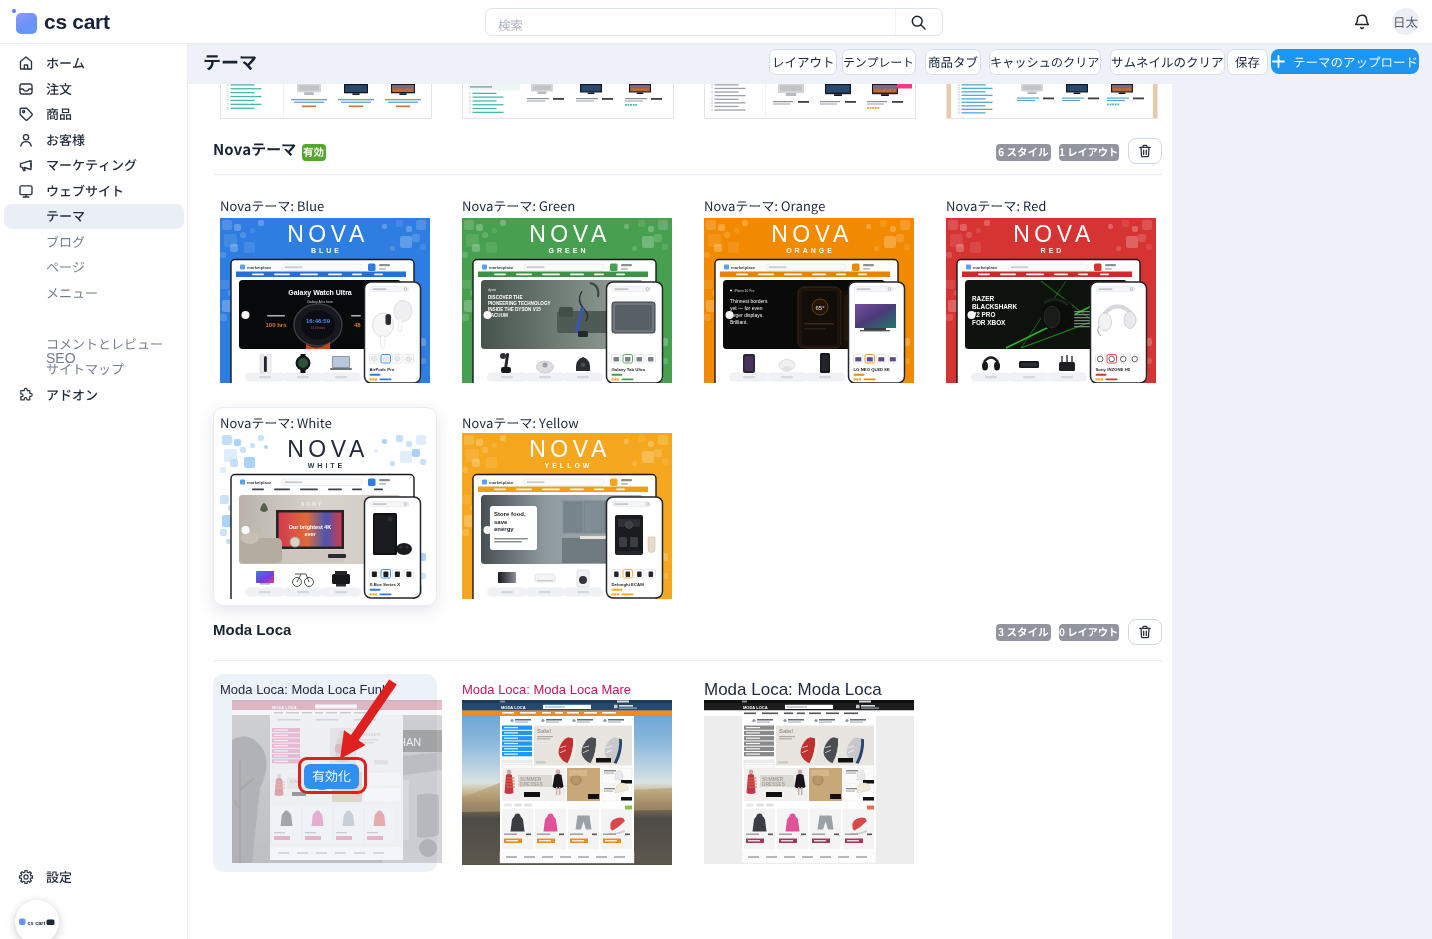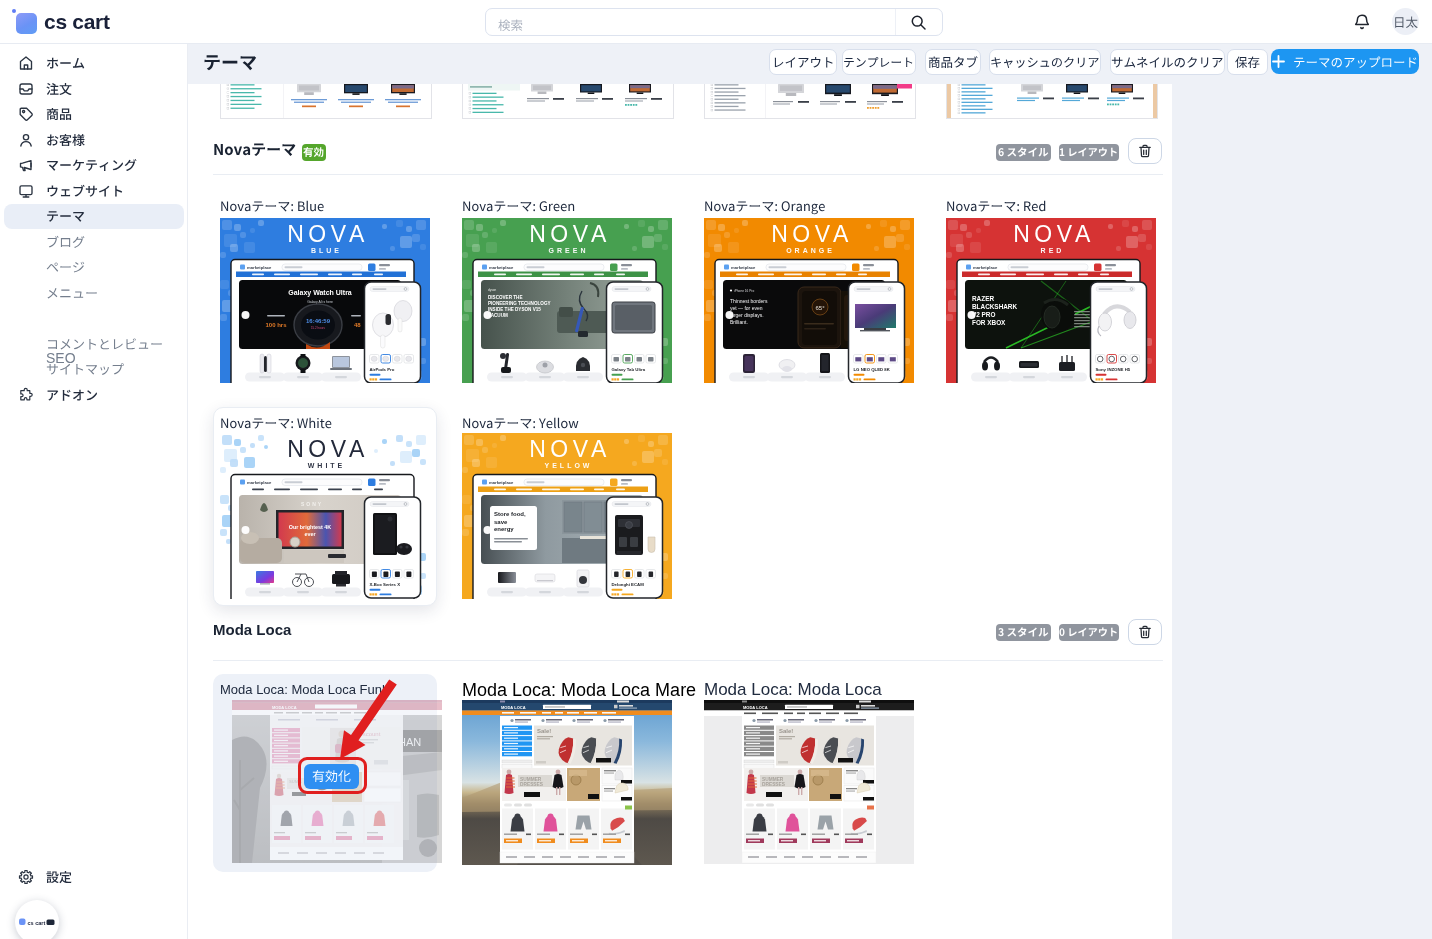--- a/index.html
+++ b/index.html
@@ -526,21 +526,21 @@
         <path transform="translate(83.8,14) scale(0.013,-0.013)" d="M312 -13C385 -13 443 11 490 42L458 103C417 76 375 60 322 60C219 60 148 134 142 250H508C510 264 512 282 512 302C512 457 434 557 295 557C171 557 52 448 52 271C52 92 167 -13 312 -13ZM141 315C152 423 220 484 297 484C382 484 432 425 432 315Z"></path>
         <path transform="translate(91.0,14) scale(0.013,-0.013)" d="M188 -13C213 -13 228 -9 241 -5L228 65C218 63 214 63 209 63C195 63 184 74 184 102V796H92V108C92 31 120 -13 188 -13Z"></path>
         <path transform="translate(94.69,14) scale(0.013,-0.013)" d="M188 -13C213 -13 228 -9 241 -5L228 65C218 63 214 63 209 63C195 63 184 74 184 102V796H92V108C92 31 120 -13 188 -13Z"></path>
         <path transform="translate(98.38,14) scale(0.013,-0.013)" d="M303 -13C436 -13 554 91 554 271C554 452 436 557 303 557C170 557 52 452 52 271C52 91 170 -13 303 -13ZM303 63C209 63 146 146 146 271C146 396 209 480 303 480C397 480 461 396 461 271C461 146 397 63 303 63Z"></path>
         <path transform="translate(106.26,14) scale(0.013,-0.013)" d="M178 0H284L361 291C375 343 386 394 398 449H403C416 394 426 344 440 293L518 0H629L776 543H688L609 229C597 177 587 128 576 78H571C558 128 546 177 533 229L448 543H359L274 229C261 177 249 128 238 78H233C222 128 212 177 201 229L120 543H27Z"></path>
       </g>
     </svg>
   </div>
 <div style="position:absolute;left:213px;top:674px;width:224px;height:198px;background:#edf1f8;border-radius:10px;"></div>
 <div style="position:absolute;left:220px;top:682px;font-size:13px;color:#202b3f;line-height:16px;">Moda Loca: Moda Loca Funk</div>
-<div style="position:absolute;left:462px;top:682px;font-size:18px;color:#000000;line-height:16px;">Moda Loca: Moda Loca Mare</div>
+<div style="position:absolute;left:462px;top:682px;font-size:13px;color:#be185d;line-height:16px;">Moda Loca: Moda Loca Mare</div>
 <div style="position:absolute;left:704px;top:682px;font-size:17px;color:#202b3f;line-height:16px;">Moda Loca: Moda Loca</div>
 <div style="position:absolute;left:220px;top:218px;">
     <svg width="210" height="165" viewBox="0 0 210 165" style="display:block">
       <rect width="210" height="165" fill="#2e7de0"></rect>
       <rect x="2" y="2" width="10" height="10" rx="2" fill="#ffffff" opacity="0.16"></rect>
       <rect x="14" y="6" width="7" height="7" rx="2" fill="#ffffff" opacity="0.24"></rect>
       <rect x="4" y="16" width="13" height="13" rx="2" fill="#ffffff" opacity="0.1"></rect>
       <rect x="20" y="14" width="6" height="6" rx="2" fill="#ffffff" opacity="0.16"></rect>
       <rect x="10" y="26" width="8" height="8" rx="2" fill="#ffffff" opacity="0.24"></rect>
       <rect x="24" y="24" width="11" height="11" rx="2" fill="#ffffff" opacity="0.1"></rect>

